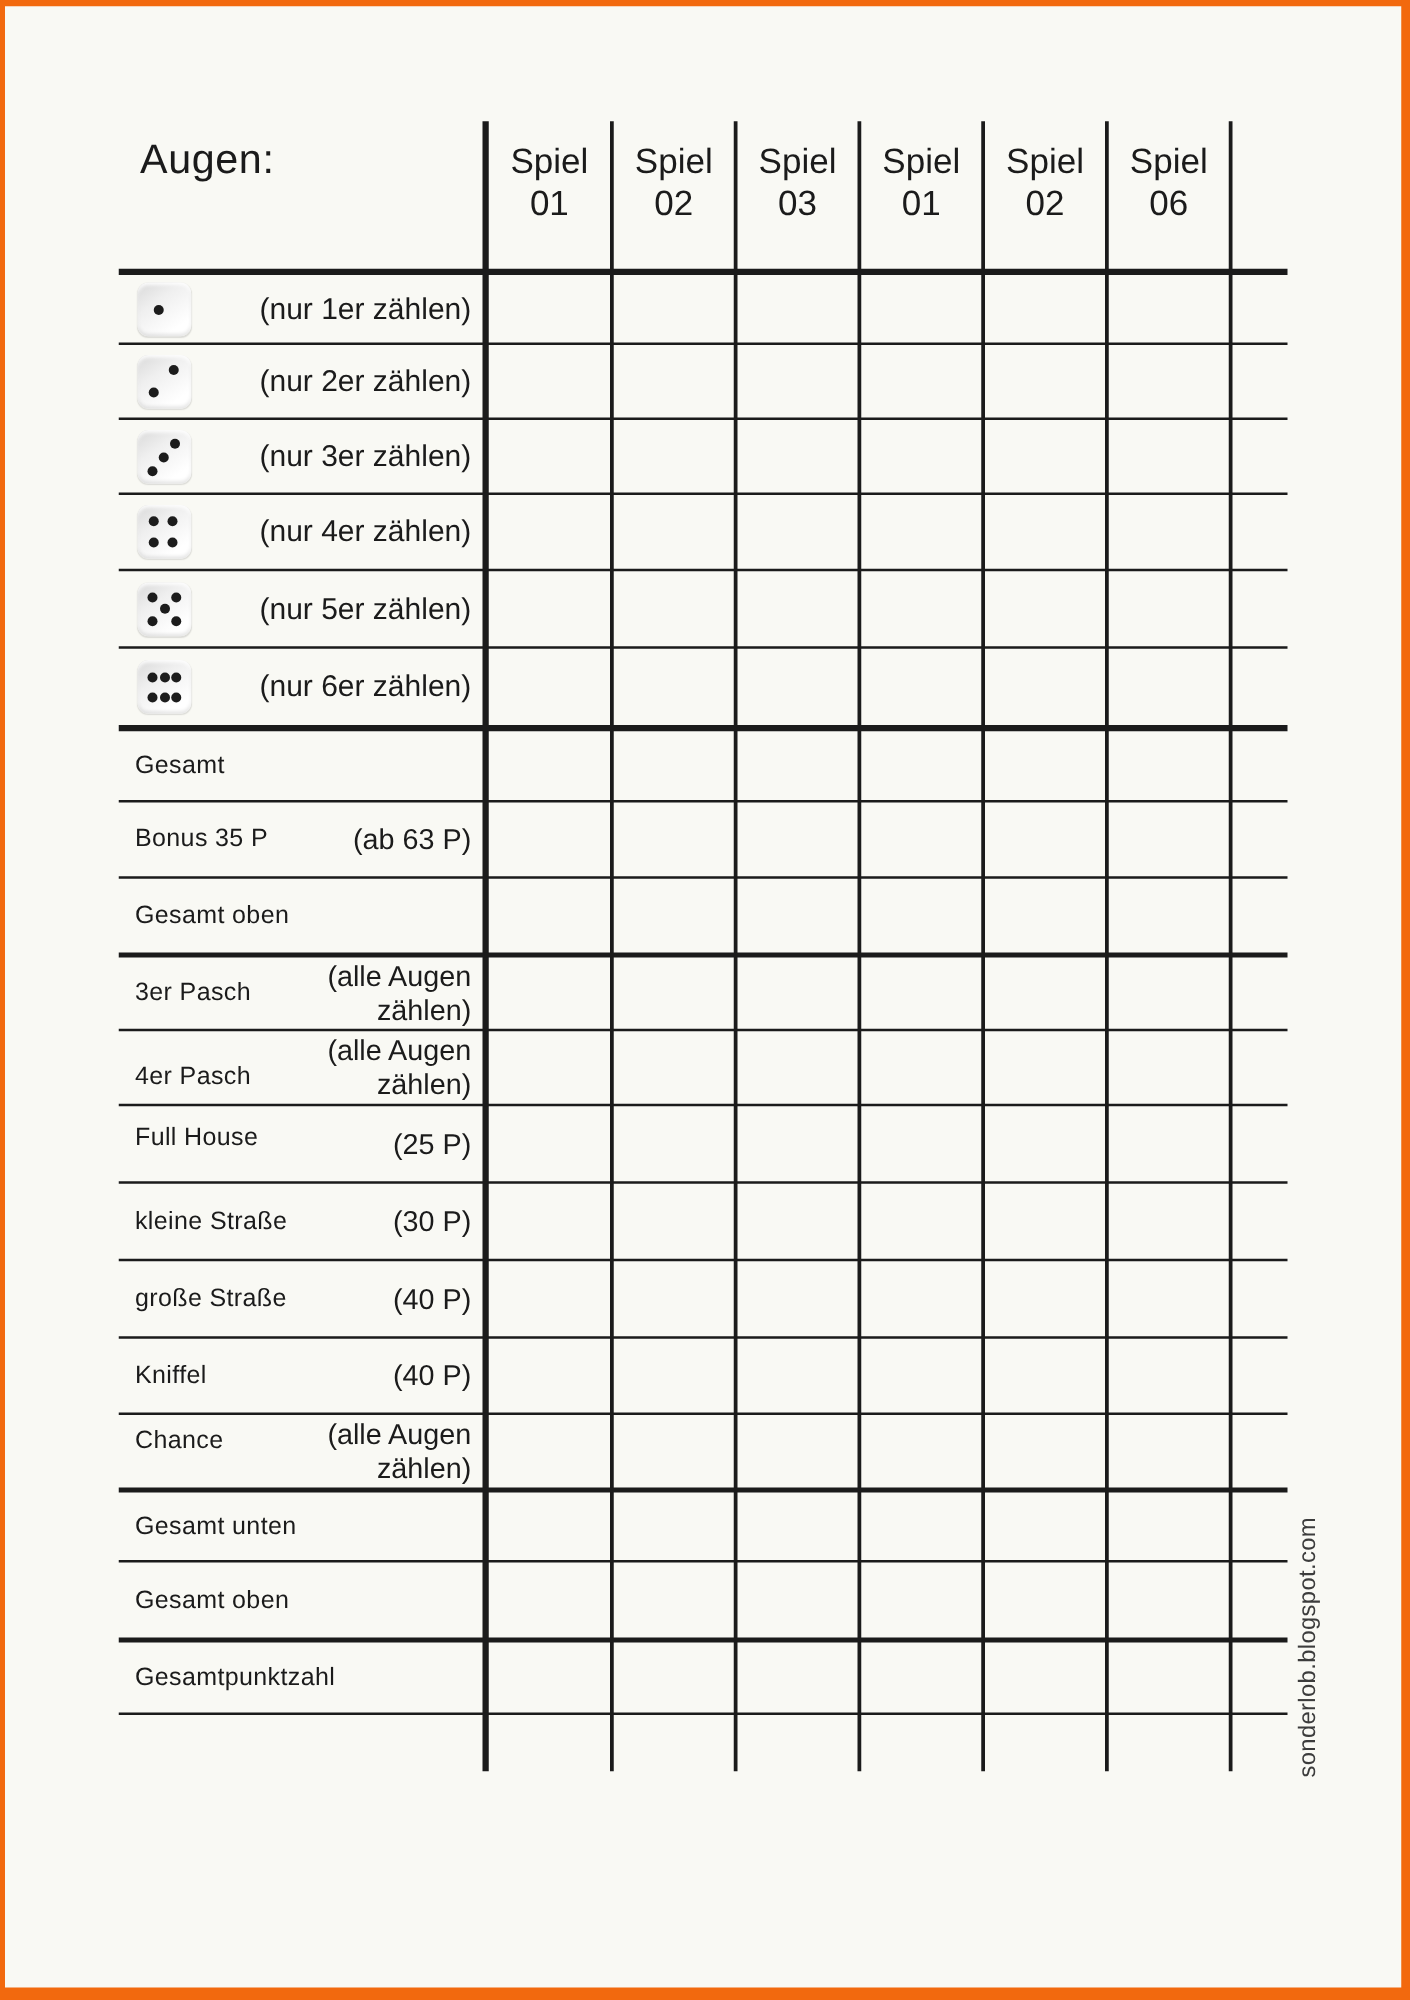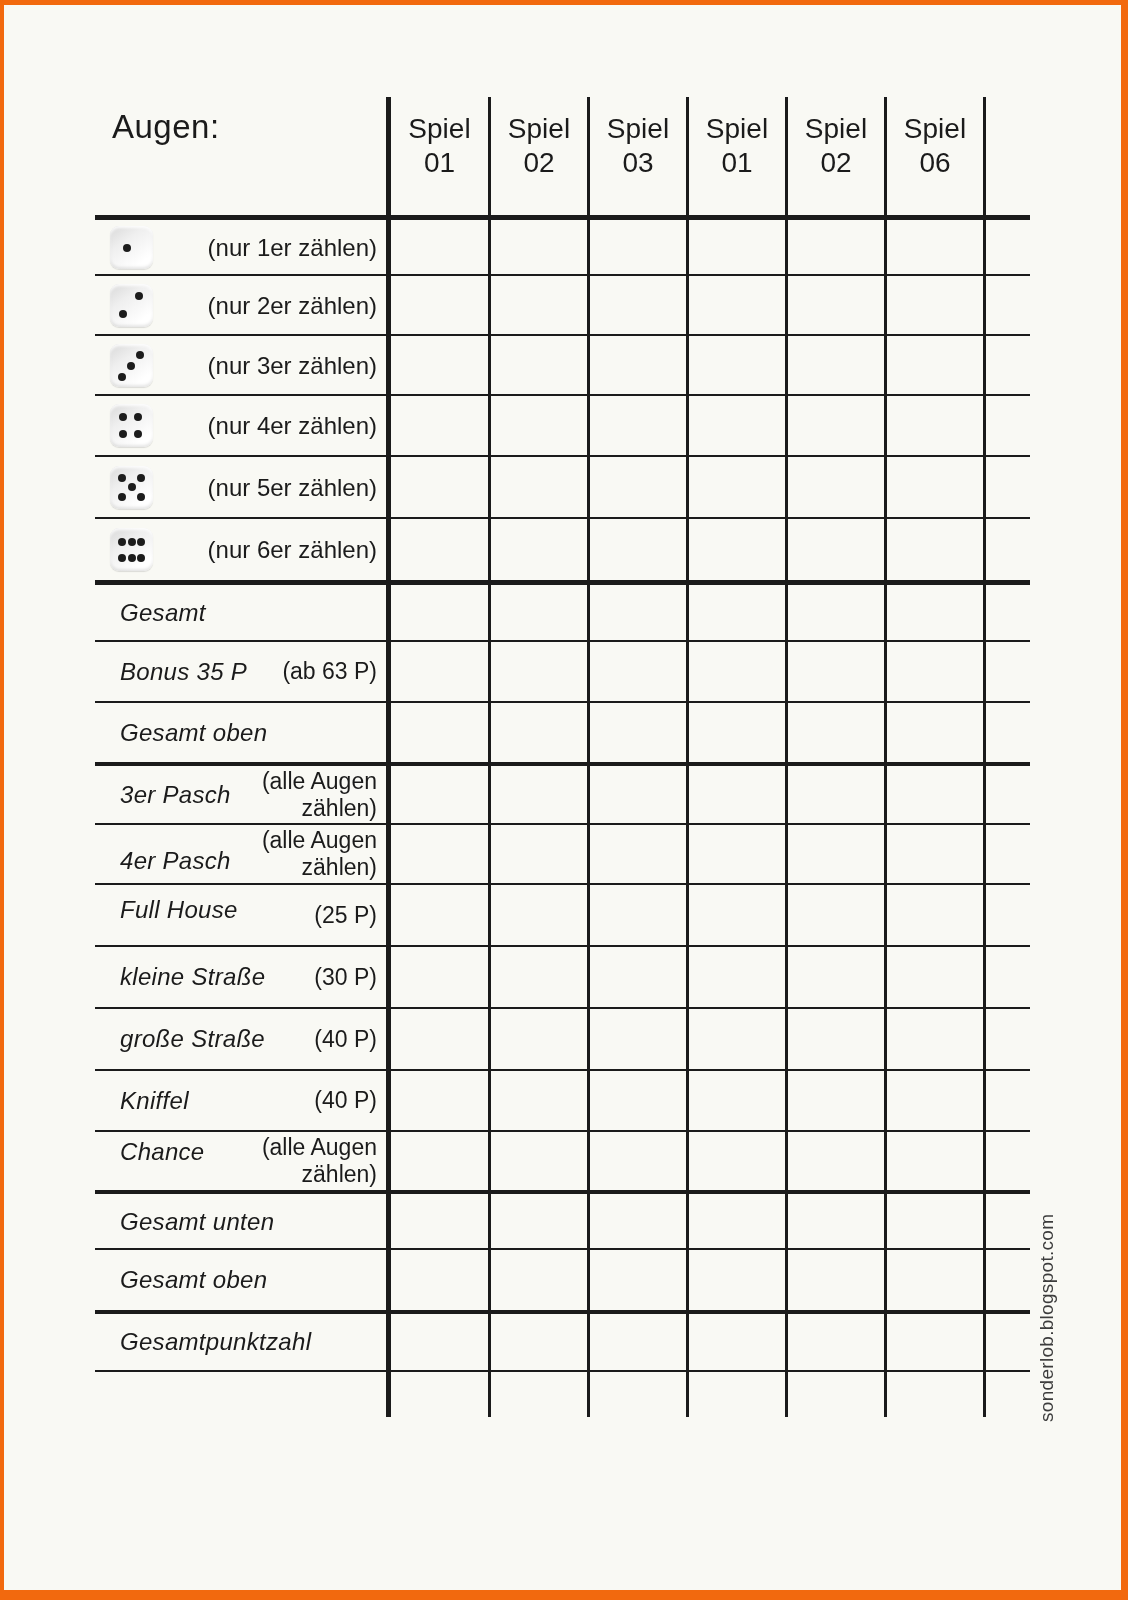--- a/index.html
+++ b/index.html
@@ -22,23 +22,23 @@
   #name-label{
     position:absolute;left:112px;top:108px;
     font-size:33px;letter-spacing:.5px;
   }
   .hdr-col{
     position:absolute;top:100px;height:92px;
     display:flex;flex-direction:column;justify-content:center;align-items:center;
     font-size:28px;line-height:34px;text-align:center;
   }
   .row-label{
-    position:absolute;left:120px;
+    position:absolute;left:108px;
     display:flex;align-items:center;
-    font-size:24px;letter-spacing:.3px;white-space:nowrap;font-style:italic;
+    font-size:20px;letter-spacing:.3px;white-space:nowrap;
   }
   .notebox{
     position:absolute;right:751px;
     display:flex;flex-direction:column;justify-content:center;align-items:flex-end;
     font-size:23px;line-height:27px;text-align:right;white-space:nowrap;
   }
   .notebox.dice-note{font-size:24px;}
   .die{
     position:absolute;left:110px;width:43px;height:43px;
     border-radius:9px;

